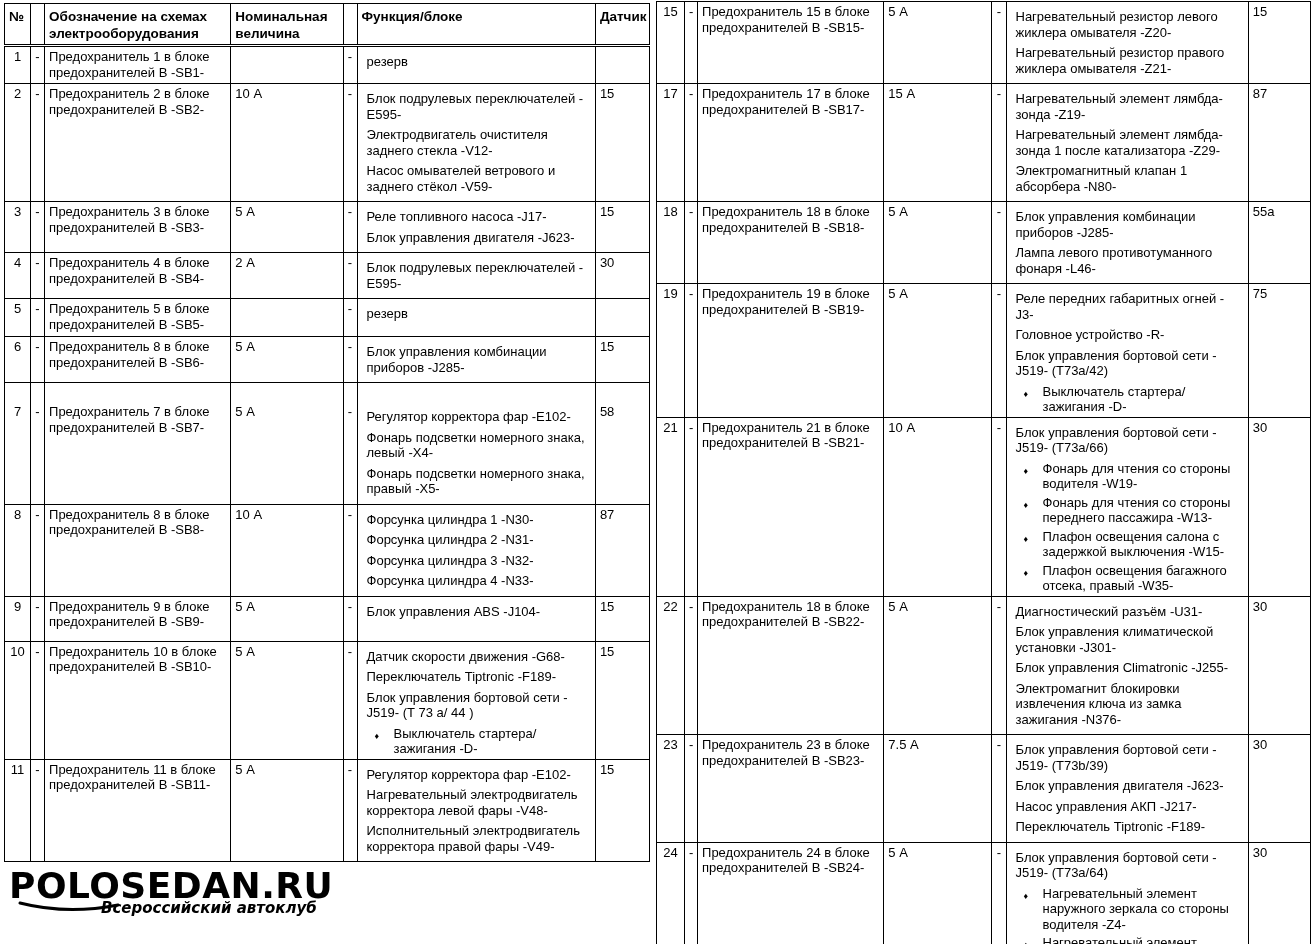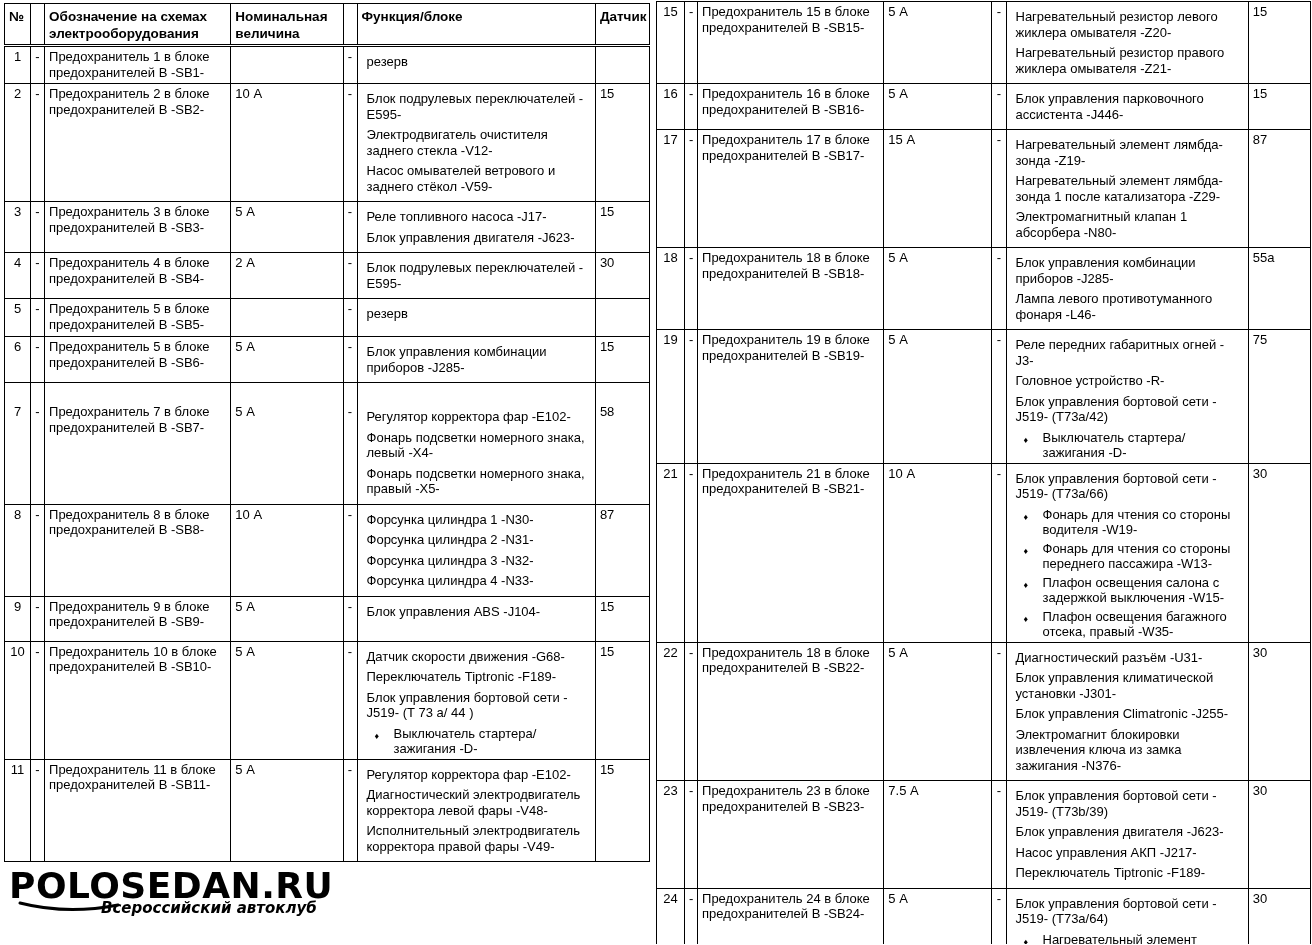--- a/index.html
+++ b/index.html
@@ -152,21 +152,21 @@
             <td class="c-nom"></td>
             <td class="c-dash">-</td>
             <td class="c-fn">
               <div class="fn-item">резерв</div>
             </td>
             <td class="c-term"></td>
           </tr>
           <tr style="height: 46px;">
             <td class="c-num">6</td>
             <td class="c-dash">-</td>
-            <td class="c-des">Предохранитель 5 в блоке предохранителей B -SB6-</td>
+            <td class="c-des">Предохранитель 8 в блоке предохранителей B -SB6-</td>
             <td class="c-nom">5 А</td>
             <td class="c-dash">-</td>
             <td class="c-fn">
               <div class="fn-item">Блок управления комбинации приборов -J285-</div>
             </td>
             <td class="c-term">15</td>
           </tr>
           <tr class="padded" style="height: 96px;">
             <td class="c-num">7</td>
             <td class="c-dash">-</td>
@@ -223,21 +223,21 @@
             <td class="c-term">15</td>
           </tr>
           <tr style="height: 98px;">
             <td class="c-num">11</td>
             <td class="c-dash">-</td>
             <td class="c-des">Предохранитель 11 в блоке предохранителей B -SB11-</td>
             <td class="c-nom">5 А</td>
             <td class="c-dash">-</td>
             <td class="c-fn">
               <div class="fn-item">Регулятор корректора фар -E102-</div>
-              <div class="fn-item">Диагностический электродвигатель корректора левой фары -V48-</div>
+              <div class="fn-item">Нагревательный электродвигатель корректора левой фары -V48-</div>
               <div class="fn-item">Исполнительный электродвигатель корректора правой фары -V49-</div>
             </td>
             <td class="c-term">15</td>
           </tr>
         </tbody>
     </table>
   </div>
 
   <div class="tbl-wrap right">
     <table class="fuse">
@@ -256,31 +256,20 @@
             <td class="c-dash">-</td>
             <td class="c-des">Предохранитель 15 в блоке предохранителей B -SB15-</td>
             <td class="c-nom">5 А</td>
             <td class="c-dash">-</td>
             <td class="c-fn">
               <div class="fn-item">Нагревательный резистор левого жиклера омывателя -Z20-</div>
               <div class="fn-item">Нагревательный резистор правого жиклера омывателя -Z21-</div>
             </td>
             <td class="c-term">15</td>
           </tr>
-          <tr style="height: 37px;">
-            <td class="c-num">16</td>
-            <td class="c-dash">-</td>
-            <td class="c-des">Предохранитель 16 в блоке предохранителей B -SB16-</td>
-            <td class="c-nom">5 А</td>
-            <td class="c-dash">-</td>
-            <td class="c-fn">
-              <div class="fn-item">Блок управления парковочного ассистента -J446-</div>
-            </td>
-            <td class="c-term">15</td>
-          </tr>
           <tr style="height: 98px;">
             <td class="c-num">17</td>
             <td class="c-dash">-</td>
             <td class="c-des">Предохранитель 17 в блоке предохранителей B -SB17-</td>
             <td class="c-nom">15 А</td>
             <td class="c-dash">-</td>
             <td class="c-fn">
               <div class="fn-item">Нагревательный элемент лямбда-зонда -Z19-</div>
               <div class="fn-item">Нагревательный элемент лямбда-зонда 1 после катализатора -Z29-</div>
               <div class="fn-item">Электромагнитный клапан 1 абсорбера -N80-</div>

